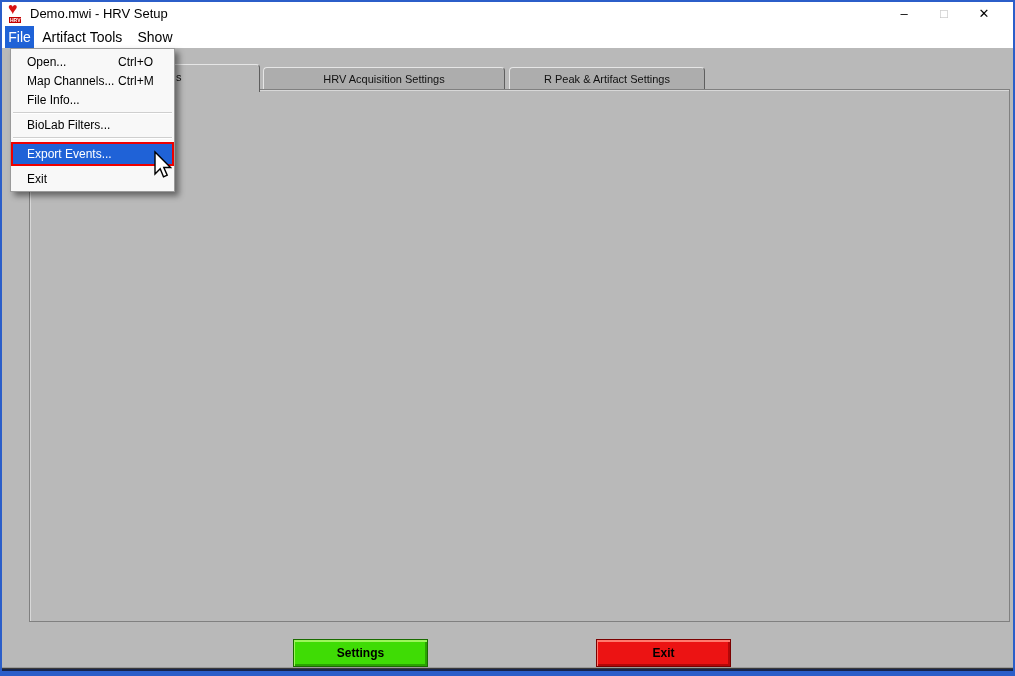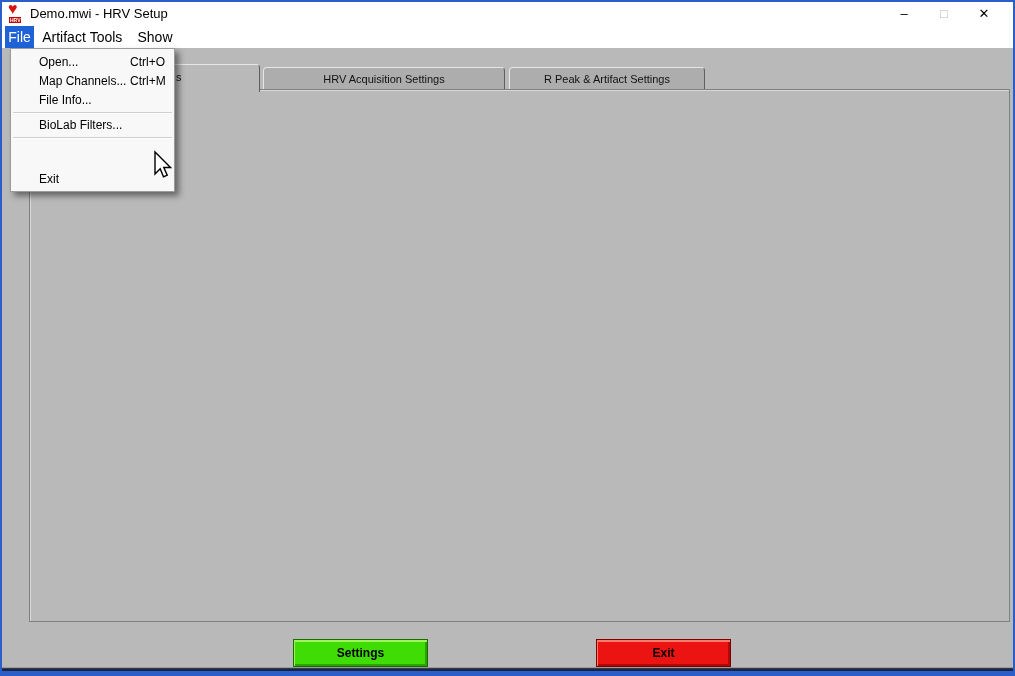--- a/index.html
+++ b/index.html
@@ -88,21 +88,21 @@
   .bigbtn{height:28px;line-height:26px;text-align:center;font-size:12px;font-weight:bold;color:#000;box-sizing:border-box;}
   .analyze{background:var(--analyze_green,#3fdc05);border:1px solid #1a6b00;
       box-shadow:inset 1px 2px 0 #9cf55c, inset -2px -2px 0 #2aa202;}
   .exitbtn{background:var(--exit_red,#ec1313);border:1px solid #7a0000;
       box-shadow:inset 1px 2px 0 #ff7a6e, inset -2px -2px 0 #b30808;}
   .bottom-strip{left:0;bottom:0;width:1011px;height:7px;
       background:linear-gradient(#9a9a9a 0 1px,#3a3a3a 1px 2px,#16254d 2px 4px,var(--window_frame,#2b5ec9) 4px 7px);}
   
   .filemenu{left:8px;top:46px;width:165px;height:144px;background:#f8f8f8;border:1px solid #9a9a9a;
       box-shadow:4px 4px 6px rgba(0,0,0,0.45);z-index:50;box-sizing:border-box;}
-  .fm-item{position:absolute;left:12px;width:163px;height:19px;line-height:19px;font-size:12px;color:#000;padding-left:16px;box-sizing:border-box;}
+  .fm-item{position:absolute;left:0;width:163px;height:19px;line-height:19px;font-size:12px;color:#000;padding-left:16px;box-sizing:border-box;}
   .fm-short{position:absolute;left:107px;top:0;}
   .fm-sep{position:absolute;left:2px;width:159px;height:1px;background:#cfcfcf;box-shadow:0 1px 0 #fff;}
   .fm-annot{position:absolute;left:0;top:93px;width:163px;height:24px;border:2px solid var(--annotation_red,#ee0000);box-sizing:border-box;}
   .fm-hl{position:absolute;inset:0;background:var(--menu_highlight,#1f62d7);color:#fff;
       font-size:12px;line-height:20px;padding-left:14px;}
   .cursor{z-index:60;}
 </style>
 </head>
 <body>
 
@@ -349,20 +349,23 @@
       <span class="fm-short">Ctrl+M</span>
     </div>
     <div class="fm-item" style="top:42px;">
       <span>File Info...</span>
     </div>
     <div class="fm-sep" style="top:63px;"></div>
     <div class="fm-item" style="top:67px;">
       <span>BioLab Filters...</span>
     </div>
     <div class="fm-sep" style="top:88px;"></div>
+    <div class="fm-annot">
+      <div class="fm-hl">Export Events...</div>
+    </div>
     <div class="fm-item" style="top:121px;">
       <span>Exit</span>
     </div>
   </div>
 
   <svg class="abs cursor" style="left:146px;top:147px;" width="24" height="32" viewBox="0 0 24 32">
     <path d="M7 3 L7 25 L12.2 19.8 L15.5 27.8 L19.2 26.2 L15.8 18.5 L22.5 18.5 Z" fill="#ffffff" stroke="#000000" stroke-width="1.4"></path>
   </svg>
 
 </div>

